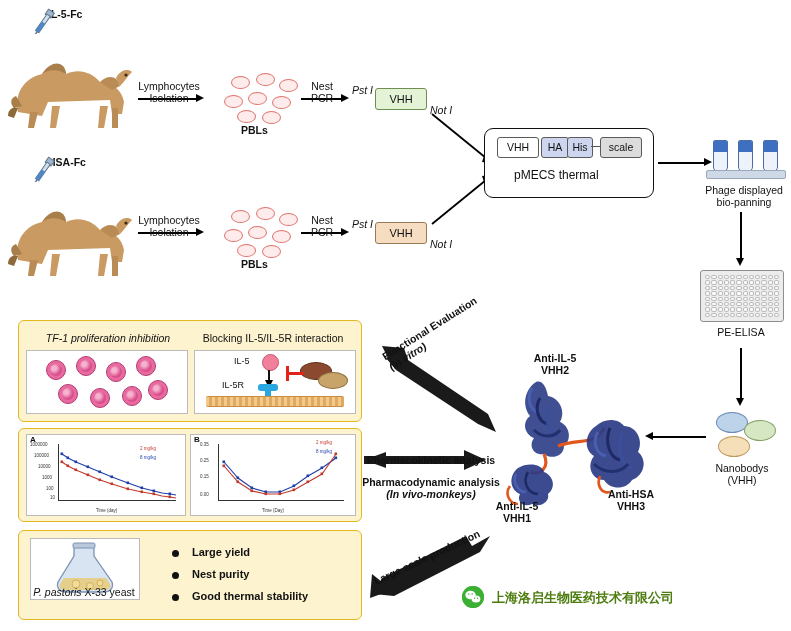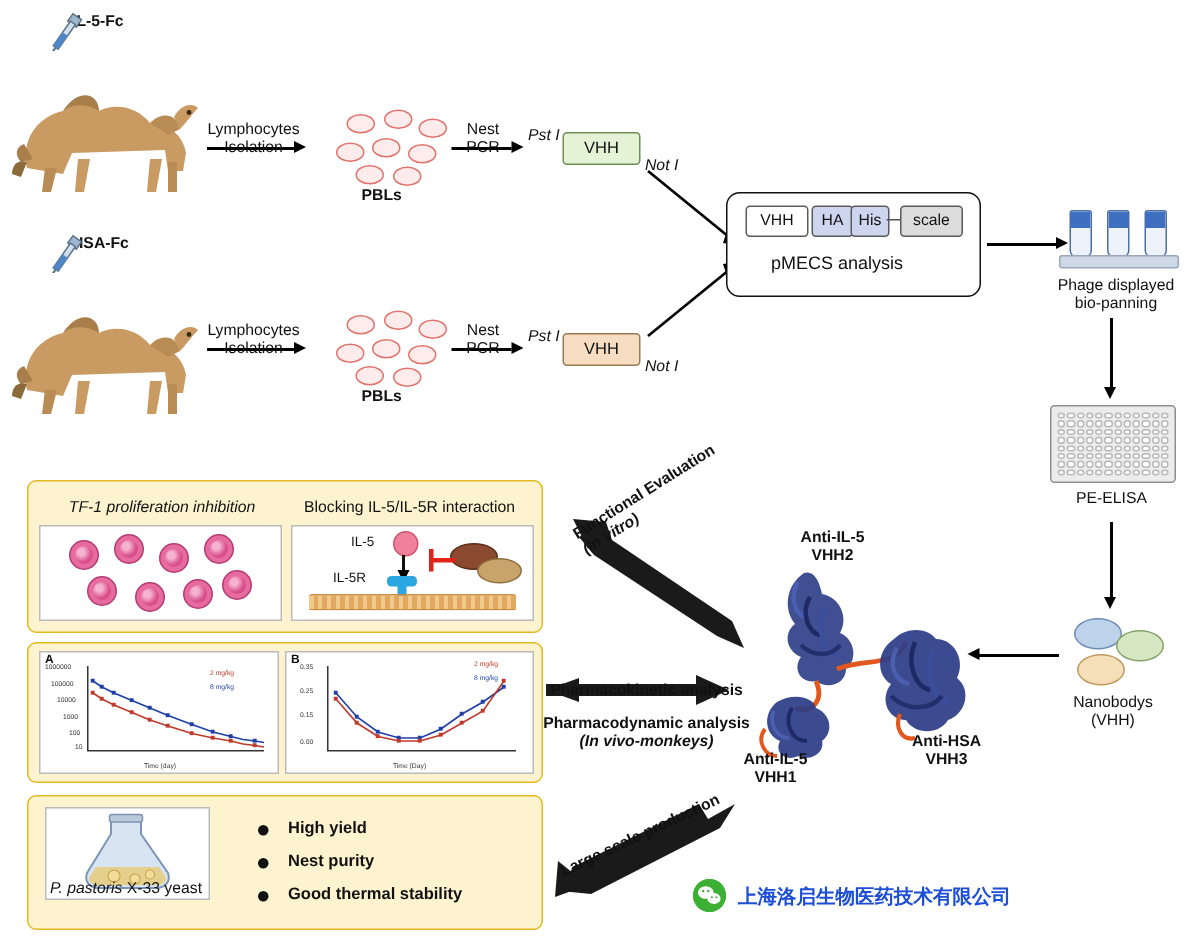--- a/index.html
+++ b/index.html
@@ -103,21 +103,21 @@
   .flask{position:absolute;}
 
   
   .bullet{position:absolute;width:7px;height:7px;border-radius:50%;background:#111;}
 
   
   .ribbon{position:absolute;}
 
   
   .wx{position:absolute;width:22px;height:22px;border-radius:50%;background:#3cb034;}
-  .wxtxt{position:absolute;font-size:13px;color:#1d4ed8;font-weight:bold;}
+  .wxtxt{position:absolute;font-size:13px;color:#4d7c0f;font-weight:bold;}
 </style>
 </head>
 <body>
 
 <div class="abs lbl lbl-b" style="left:48px;top:8px;">IL-5-Fc</div>
 
 <div class="syr" style="left:24px;top:6px;">
   <svg width="34" height="42" viewBox="0 0 34 42">
     <g transform="rotate(35 17 21)">
       <rect x="13" y="2" width="7" height="6" fill="#9fb8cf" stroke="#5d7489" stroke-width="1"></rect>
@@ -243,21 +243,21 @@
     <polygon points="56,18 66,4 52,6" fill="#000"></polygon>
   </svg>
 </div>
 
 <div class="phagemid" style="left:484px;top:128px;width:168px;height:68px;"></div>
 <div class="seg" style="left:497px;top:137px;width:40px;">VHH</div>
 <div class="seg seg-blue" style="left:541px;top:137px;width:26px;">HA</div>
 <div class="seg seg-blue" style="left:567px;top:137px;width:24px;">His</div>
 <div class="seg seg-grey" style="left:600px;top:137px;width:40px;">scale</div>
 <div class="abs" style="left:591px;top:146px;width:9px;height:1.3px;background:#555;"></div>
-<div class="abs lbl" style="left:514px;top:169px;font-size:12px;">pMECS analysis</div>
+<div class="abs lbl" style="left:514px;top:169px;font-size:12px;">pMECS thermal</div>
 
 <div class="arrow-line" style="left:658px;top:162px;width:46px;"></div>
 <div class="arrow-head ah-right" style="left:704px;top:158px;"></div>
 
 <div class="tube" style="left:713px;top:140px;">
     <i></i>
   </div>
 <div class="tube" style="left:738px;top:140px;">
     <i></i>
   </div>
@@ -589,21 +589,21 @@
     <circle cx="50" cy="41" r="3" fill="#f3dc9a" stroke="#c9a74d" stroke-width="0.8"></circle>
     <rect x="23" y="1" width="22" height="5" rx="1.5" fill="#b9c8db" stroke="#7c93b3" stroke-width="1"></rect>
   </svg>
 </div>
 <div class="abs lbl center" style="left:22px;top:586px;width:124px;">
   <span class="it">P. pastoris</span>
   <span>X-33 yeast</span>
 </div>
 
 <div class="bullet" style="left:172px;top:550px;"></div>
-<div class="abs lbl lbl-b" style="left:192px;top:546px;font-size:11px;">High yield</div>
+<div class="abs lbl lbl-b" style="left:192px;top:546px;font-size:11px;">Large yield</div>
 <div class="bullet" style="left:172px;top:572px;"></div>
 <div class="abs lbl lbl-b" style="left:192px;top:568px;font-size:11px;">Nest purity</div>
 <div class="bullet" style="left:172px;top:594px;"></div>
 <div class="abs lbl lbl-b" style="left:192px;top:590px;font-size:11px;">Good thermal stability</div>
 
 <div class="wx" style="left:462px;top:586px;">
   <svg width="22" height="22" viewBox="0 0 22 22">
     <circle cx="11" cy="11" r="11" fill="#3cb034"></circle>
     <ellipse cx="8.5" cy="9" rx="5.2" ry="4.2" fill="#fff"></ellipse>
     <ellipse cx="14" cy="13" rx="4.4" ry="3.6" fill="#fff"></ellipse>

